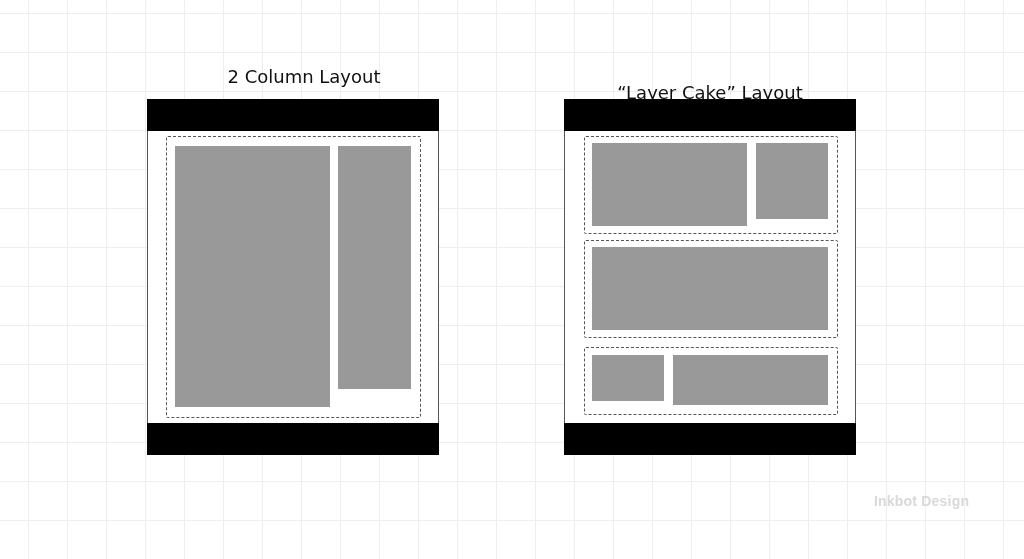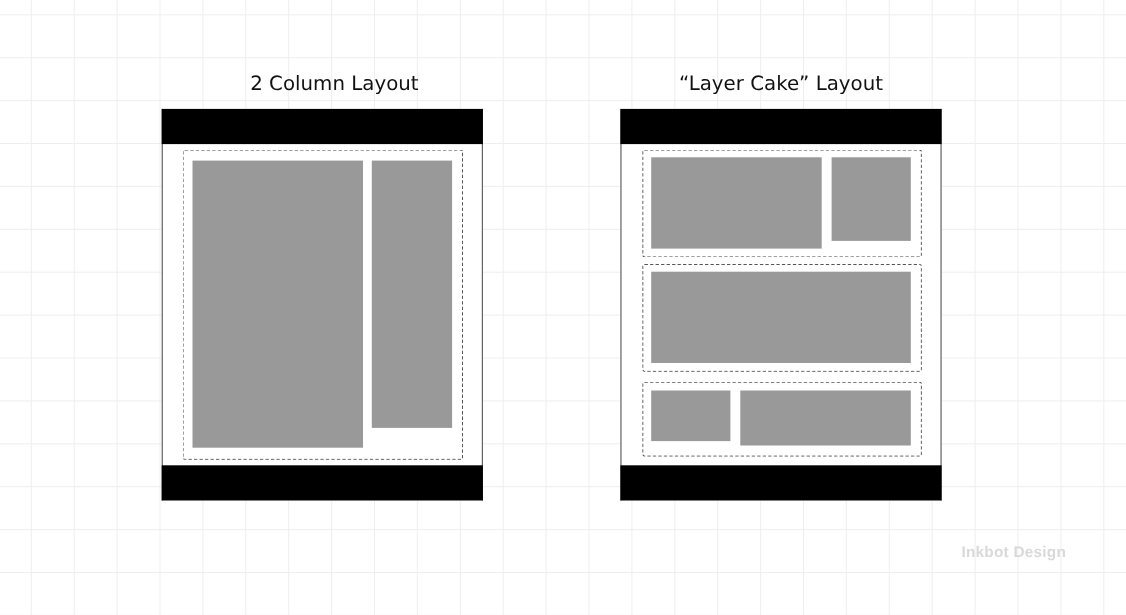--- a/index.html
+++ b/index.html
@@ -74,21 +74,21 @@
 <div class="title" style="left:158px; width:292px;">2 Column Layout</div>
 
 <div class="frame" style="left:147px;">
   <div class="bar header"></div>
   <div class="dashed" style="left:18px; top:37px; width:255px; height:282px;"></div>
   <div class="block" style="left:27px; top:47px; width:155px; height:261px;"></div>
   <div class="block" style="left:190px; top:47px; width:73px; height:243px;"></div>
   <div class="bar footer"></div>
 </div>
 
-<div class="title" style="left:564px; width:292px;">“Layer Cake” Layout</div>
+<div class="title" style="left:564px; width:292px;margin-top:16px;">“Layer Cake” Layout</div>
 
 <div class="frame" style="left:564px;">
   <div class="bar header"></div>
 
   <div class="dashed" style="left:19px; top:37px; width:254px; height:98px;"></div>
   <div class="block" style="left:27px; top:44px; width:155px; height:83px;"></div>
   <div class="block" style="left:191px; top:44px; width:72px; height:76px;"></div>
 
   <div class="dashed" style="left:19px; top:141px; width:254px; height:98px;"></div>
   <div class="block" style="left:27px; top:148px; width:236px; height:83px;"></div>

